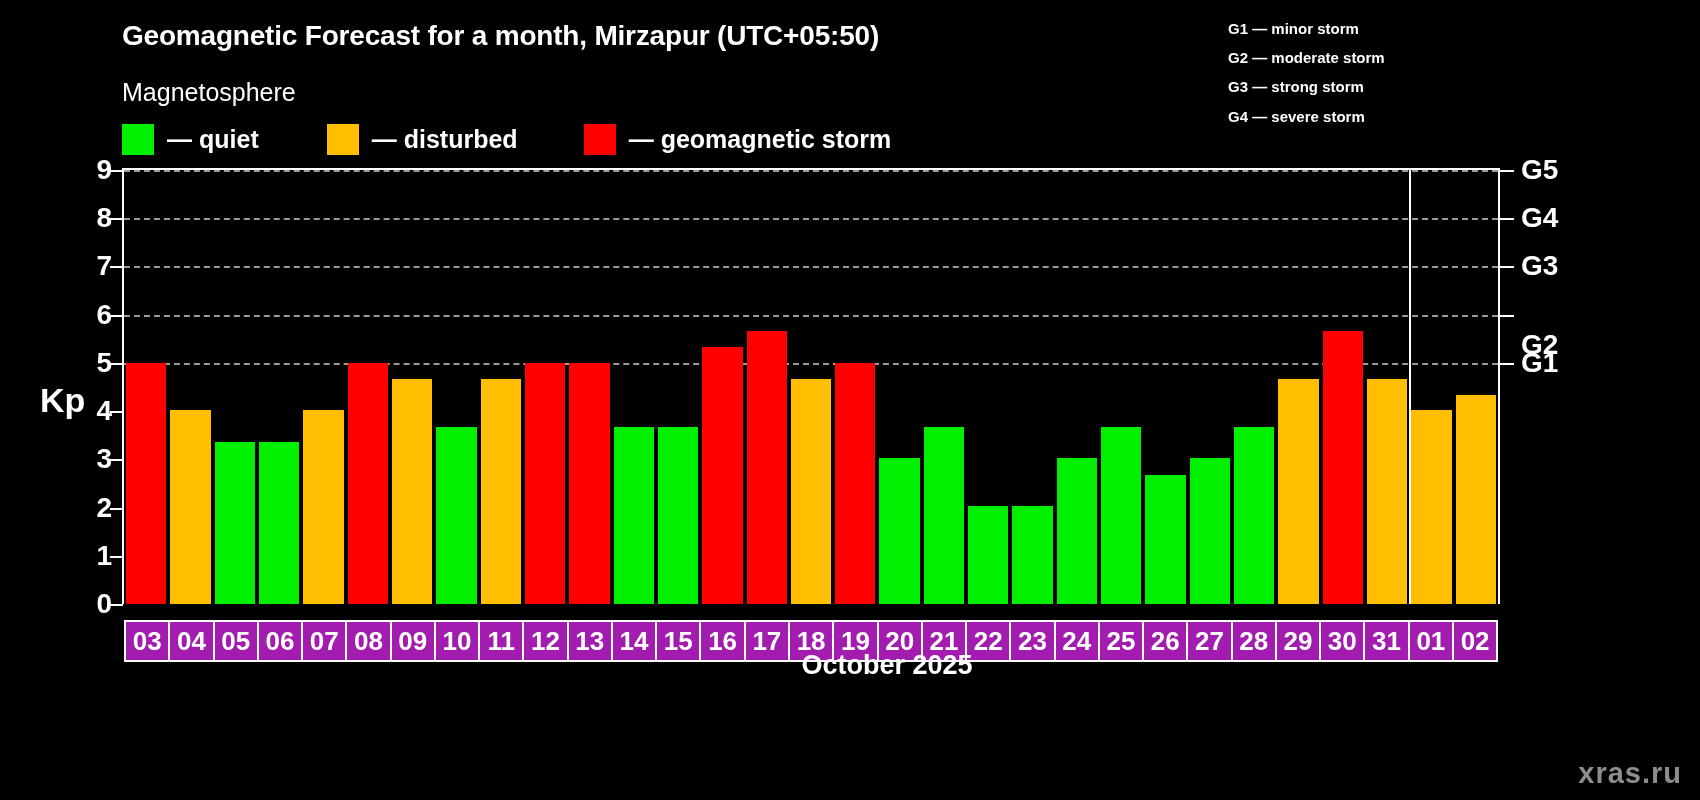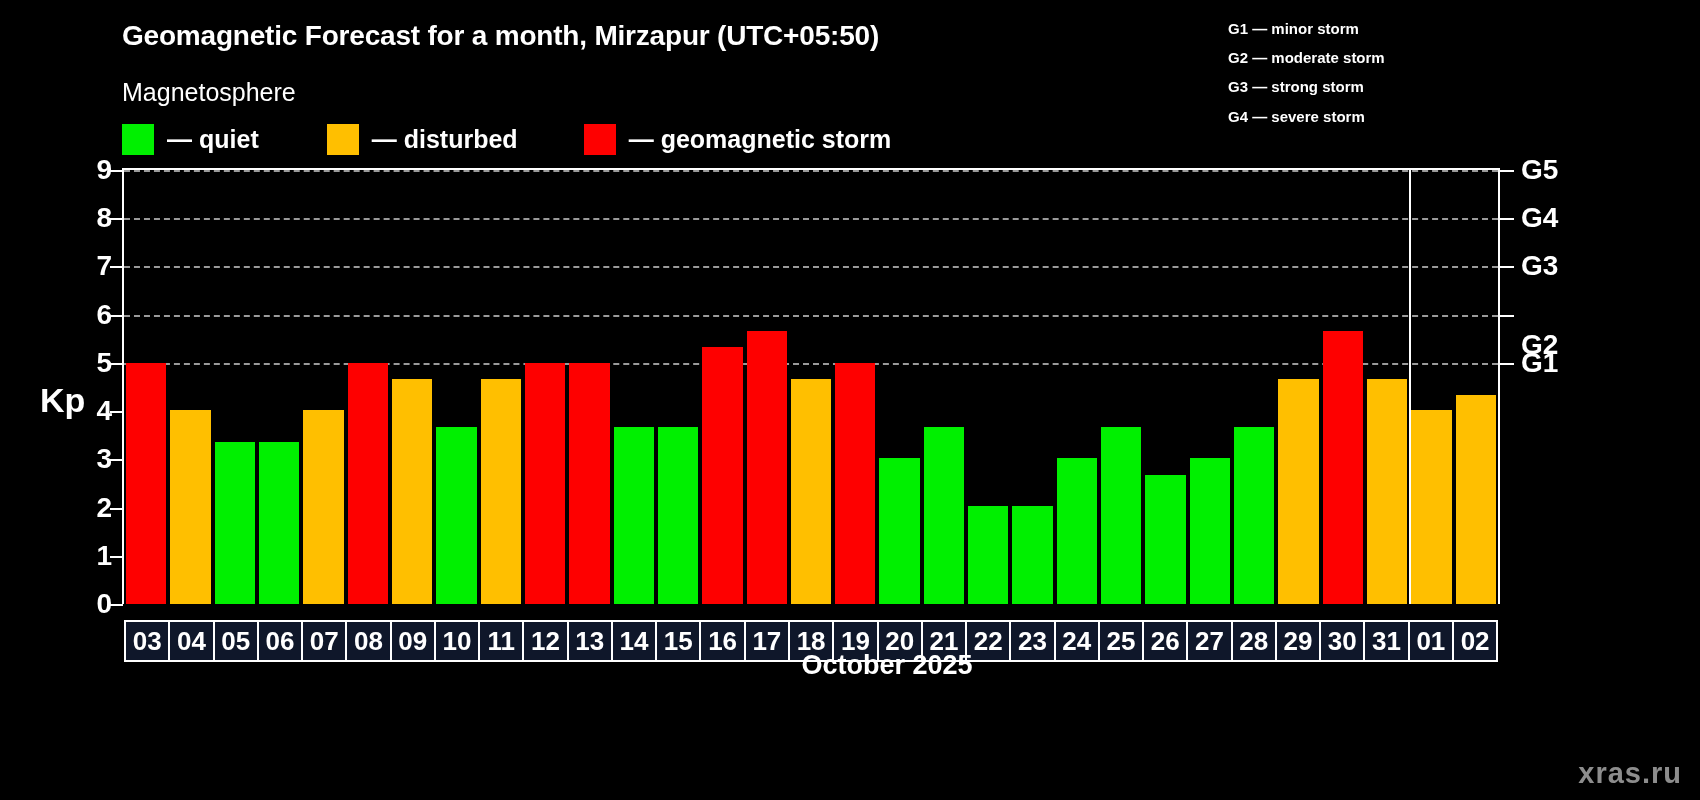--- a/index.html
+++ b/index.html
@@ -194,21 +194,21 @@
     flex: 1 1 0;
     border: 2px solid #ffffff;
     border-right-width: 0;
     box-sizing: border-box;
     color: #ffffff;
     font-size: 26px;
     font-weight: bold;
     display: flex;
     align-items: center;
     justify-content: center;
-    background: #0f172a;
+    background: #a21caf;
   }
   .day-cell:last-child { border-right-width: 2px; }
 
   #month-caption {
     position: absolute;
     left: 0;
     top: 650px;
     width: 1700px;
     text-align: center;
     color: #ffffff;

